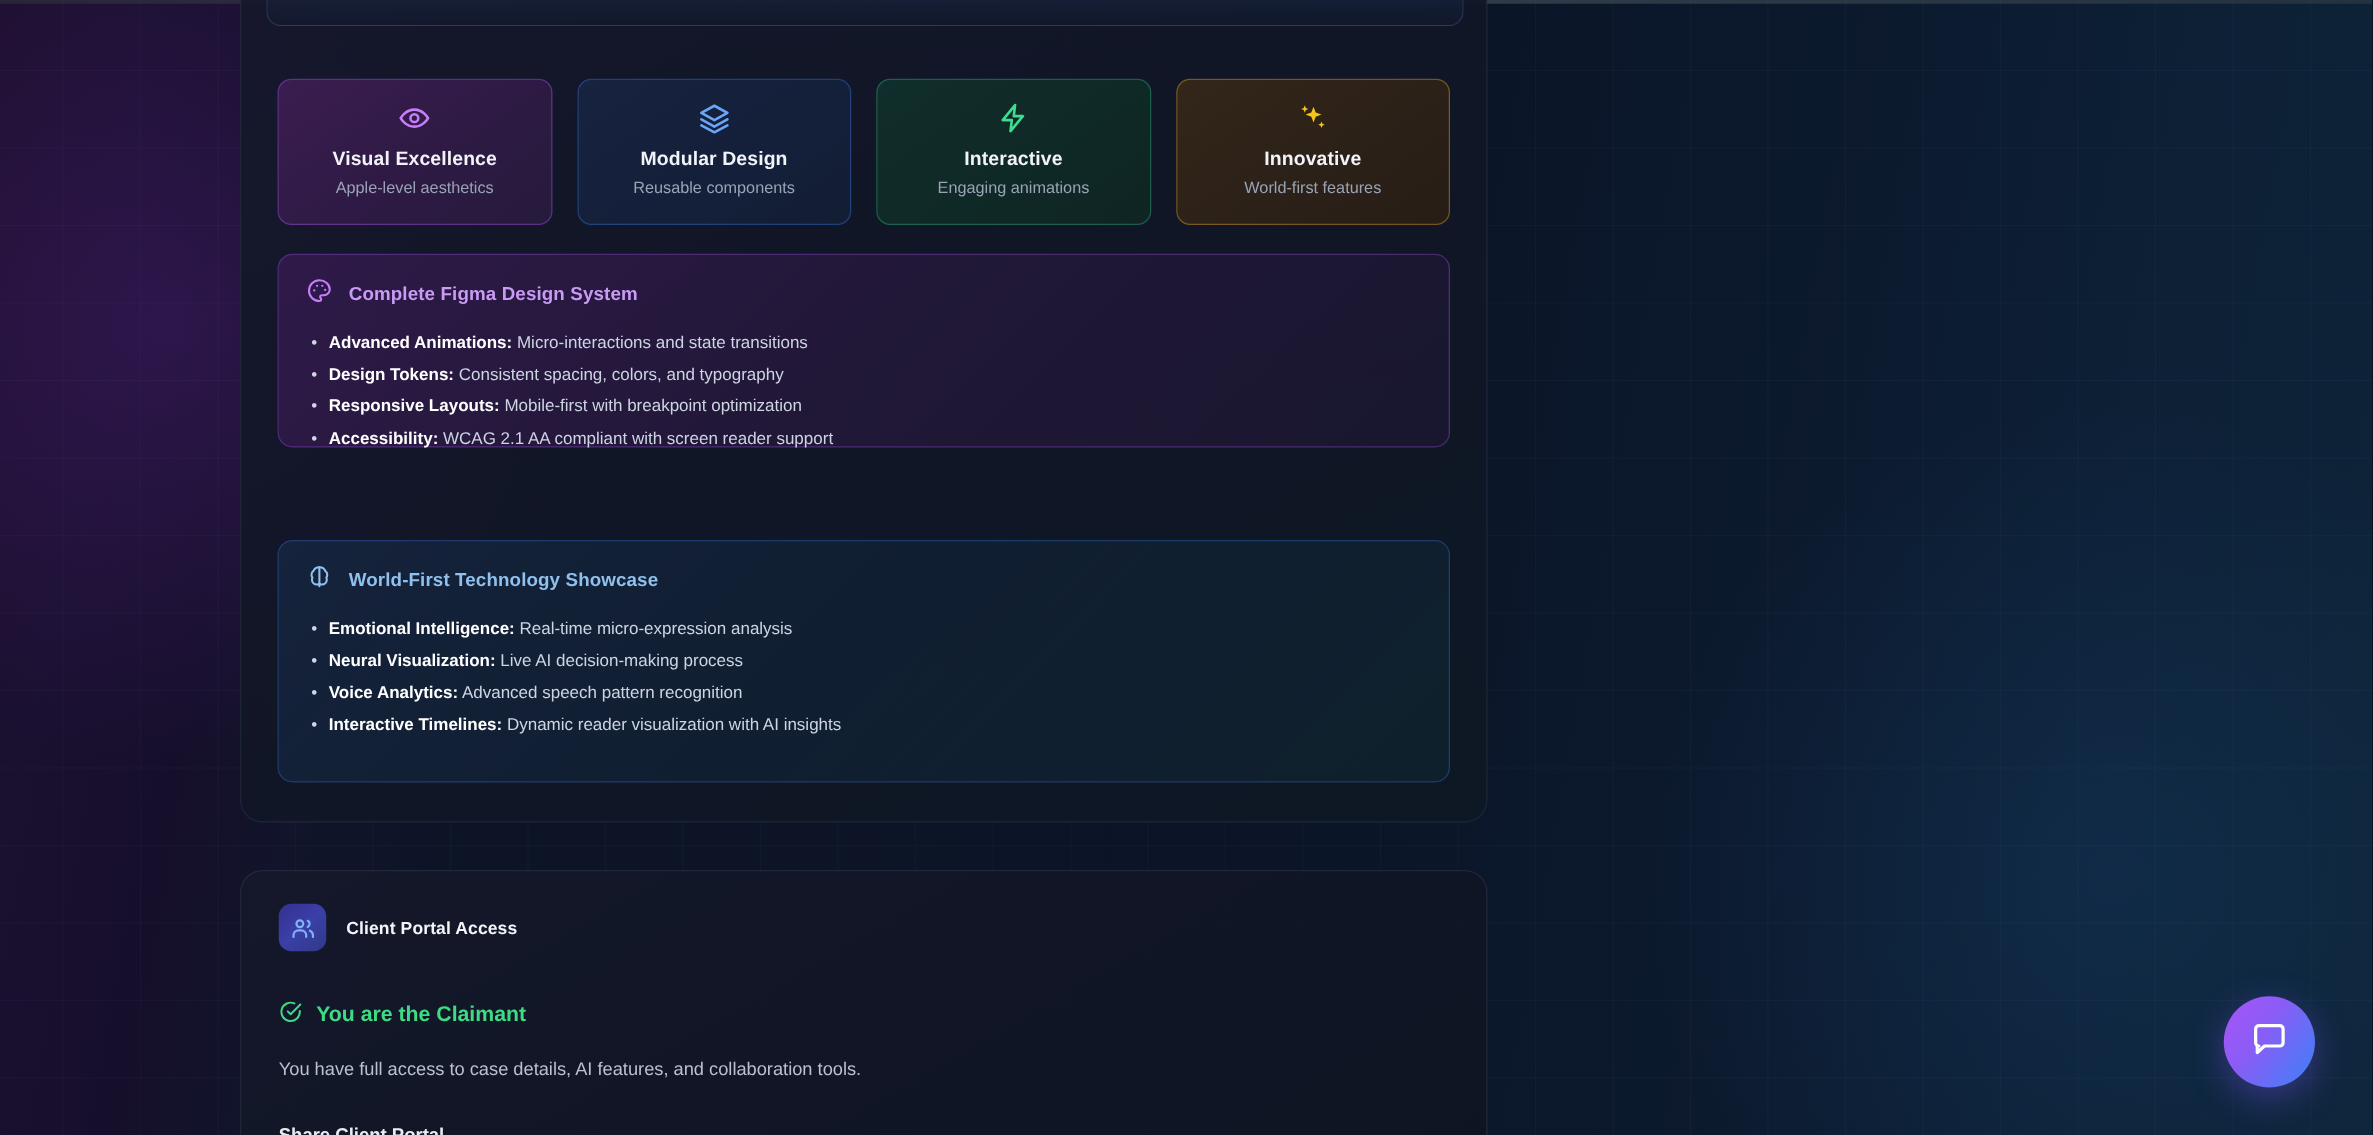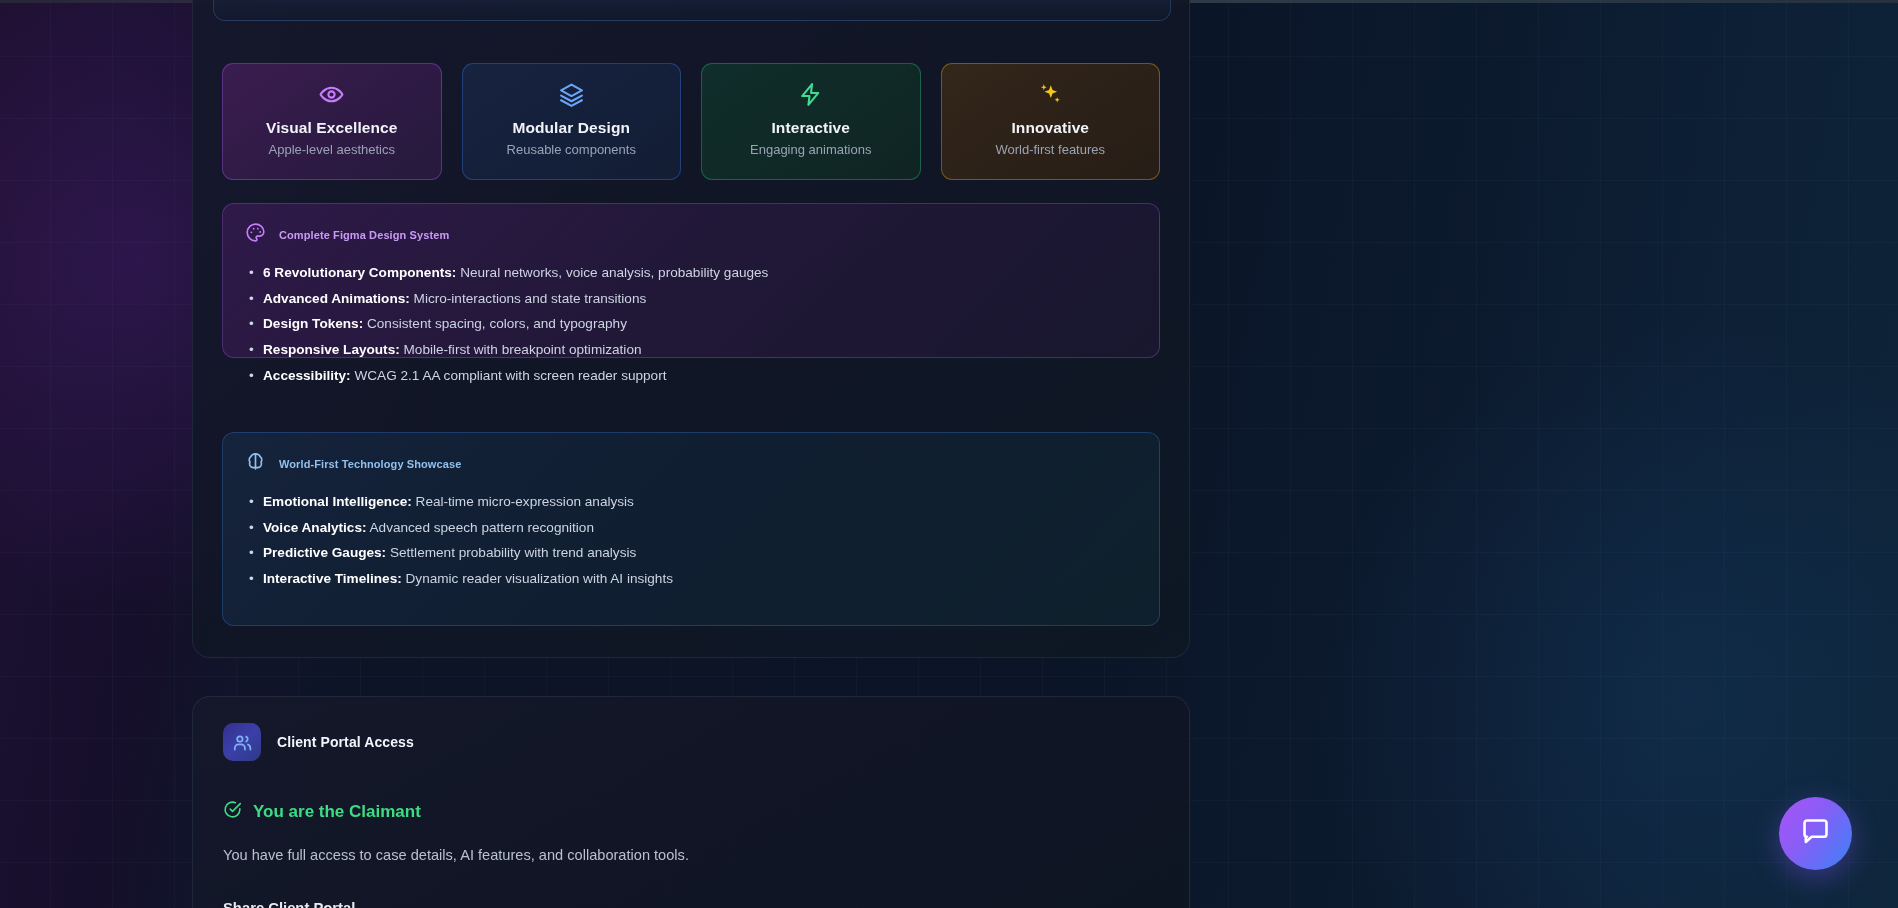--- a/index.html
+++ b/index.html
@@ -68,21 +68,21 @@
   .fcard.blue   { background:linear-gradient(145deg,#17233f 0%, #14203a 55%, #131d34 100%);
                   border:1px solid rgba(59,130,246,0.34); }
   .fcard.green  { background:linear-gradient(145deg,#102e2b 0%, #0f2926 55%, #0f2423 100%);
                   border:1px solid rgba(52,211,153,0.32); }
   .fcard.amber  { background:linear-gradient(145deg,#33261a 0%, #2c2118 55%, #261d16 100%);
                   border:1px solid rgba(217,160,40,0.42); }
 
   
   .panel { position:absolute; border-radius:12px; }
   .panel .head { display:flex; align-items:center; gap:13px; }
-  .panel .head .ptitle { font-size:11px; font-weight:600; letter-spacing:.1px; }
+  .panel .head .ptitle { font-size:15px; font-weight:600; letter-spacing:.1px; }
   .panel ul { list-style:none; margin-top:13px; }
   .panel li { font-size:13.6px; line-height:25.7px; color:#cdd4e2; padding-left:18px; position:relative; }
   .panel li::before { content:"•"; position:absolute; left:4px; color:#cdd4e2; }
   .panel li b { font-weight:bold; color:#ffffff; }
 
   #figma-panel {
     left:222px; top:203px; width:938px; height:155px;
     background:linear-gradient(135deg, rgba(64,28,92,0.62) 0%, rgba(49,26,72,0.55) 45%, rgba(34,24,56,0.5) 100%);
     border:1px solid rgba(168,85,247,0.33);
     padding:18px 22px;
@@ -196,43 +196,42 @@
           <path d="M12 2.5a9.5 9.5 0 100 19c.9 0 1.6-.7 1.6-1.6 0-.4-.2-.8-.5-1.1-.3-.3-.4-.6-.4-1 0-.9.7-1.6 1.6-1.6h1.9A5.3 5.3 0 0021.5 11c0-4.7-4.3-8.5-9.5-8.5z"></path>
           <circle cx="7.3" cy="11.8" r="1.05" fill="#c77dfa" stroke="none"></circle>
           <circle cx="9.9" cy="7.6" r="1.05" fill="#c77dfa" stroke="none"></circle>
           <circle cx="14.7" cy="7.6" r="1.05" fill="#c77dfa" stroke="none"></circle>
           <circle cx="17.3" cy="11.4" r="1.05" fill="#c77dfa" stroke="none"></circle>
         </svg>
       </span>
       <span class="ptitle">Complete Figma Design System</span>
     </div>
     <ul>
-      <li><b>6 Revolutionary Components:</b><span> Neural networks, voice analysis, probability gauges</span></li>
       <li><b>Advanced Animations:</b><span> Micro-interactions and state transitions</span></li>
       <li><b>Design Tokens:</b><span> Consistent spacing, colors, and typography</span></li>
       <li><b>Responsive Layouts:</b><span> Mobile-first with breakpoint optimization</span></li>
       <li><b>Accessibility:</b><span> WCAG 2.1 AA compliant with screen reader support</span></li>
     </ul>
   </div>
 
   <div class="panel" id="tech-panel">
     <div class="head">
       <span>
         <svg width="21" height="21" viewBox="0 0 24 24" fill="none" stroke="#8fc0ee" stroke-width="1.9" stroke-linecap="round" stroke-linejoin="round">
           <path d="M12 3.2c-2.4 0-4.6 1.3-5.4 3.4-1.1.7-1.8 2-1.8 3.5 0 1 .3 1.9.9 2.6-.3.6-.5 1.3-.5 2 0 2.4 2.1 4.3 4.7 4.3.9 0 1.6-.2 2.1-.5"></path>
           <path d="M12 3.2c2.4 0 4.6 1.3 5.4 3.4 1.1.7 1.8 2 1.8 3.5 0 1-.3 1.9-.9 2.6.3.6.5 1.3.5 2 0 2.4-2.1 4.3-4.7 4.3-.9 0-1.6-.2-2.1-.5"></path>
           <line x1="12" y1="3.2" x2="12" y2="20.5"></line>
         </svg>
       </span>
       <span class="ptitle">World-First Technology Showcase</span>
     </div>
     <ul>
       <li><b>Emotional Intelligence:</b><span> Real-time micro-expression analysis</span></li>
+      <li><b>Neural Visualization:</b><span> Live AI decision-making process</span></li>
       <li><b>Voice Analytics:</b><span> Advanced speech pattern recognition</span></li>
-      <li><b>Predictive Gauges:</b><span> Settlement probability with trend analysis</span></li>
       <li><b>Interactive Timelines:</b><span> Dynamic reader visualization with AI insights</span></li>
     </ul>
   </div>
 
   <div class="portal-card">
     <div class="portal-head">
       <span class="portal-icon">
         <svg width="21" height="21" viewBox="0 0 24 24" fill="none" stroke="#7fb2f5" stroke-width="2" stroke-linecap="round" stroke-linejoin="round">
           <circle cx="9" cy="8" r="3.1"></circle>
           <path d="M3.2 20v-1.4A4.6 4.6 0 017.8 14h2.4a4.6 4.6 0 014.6 4.6V20"></path>

